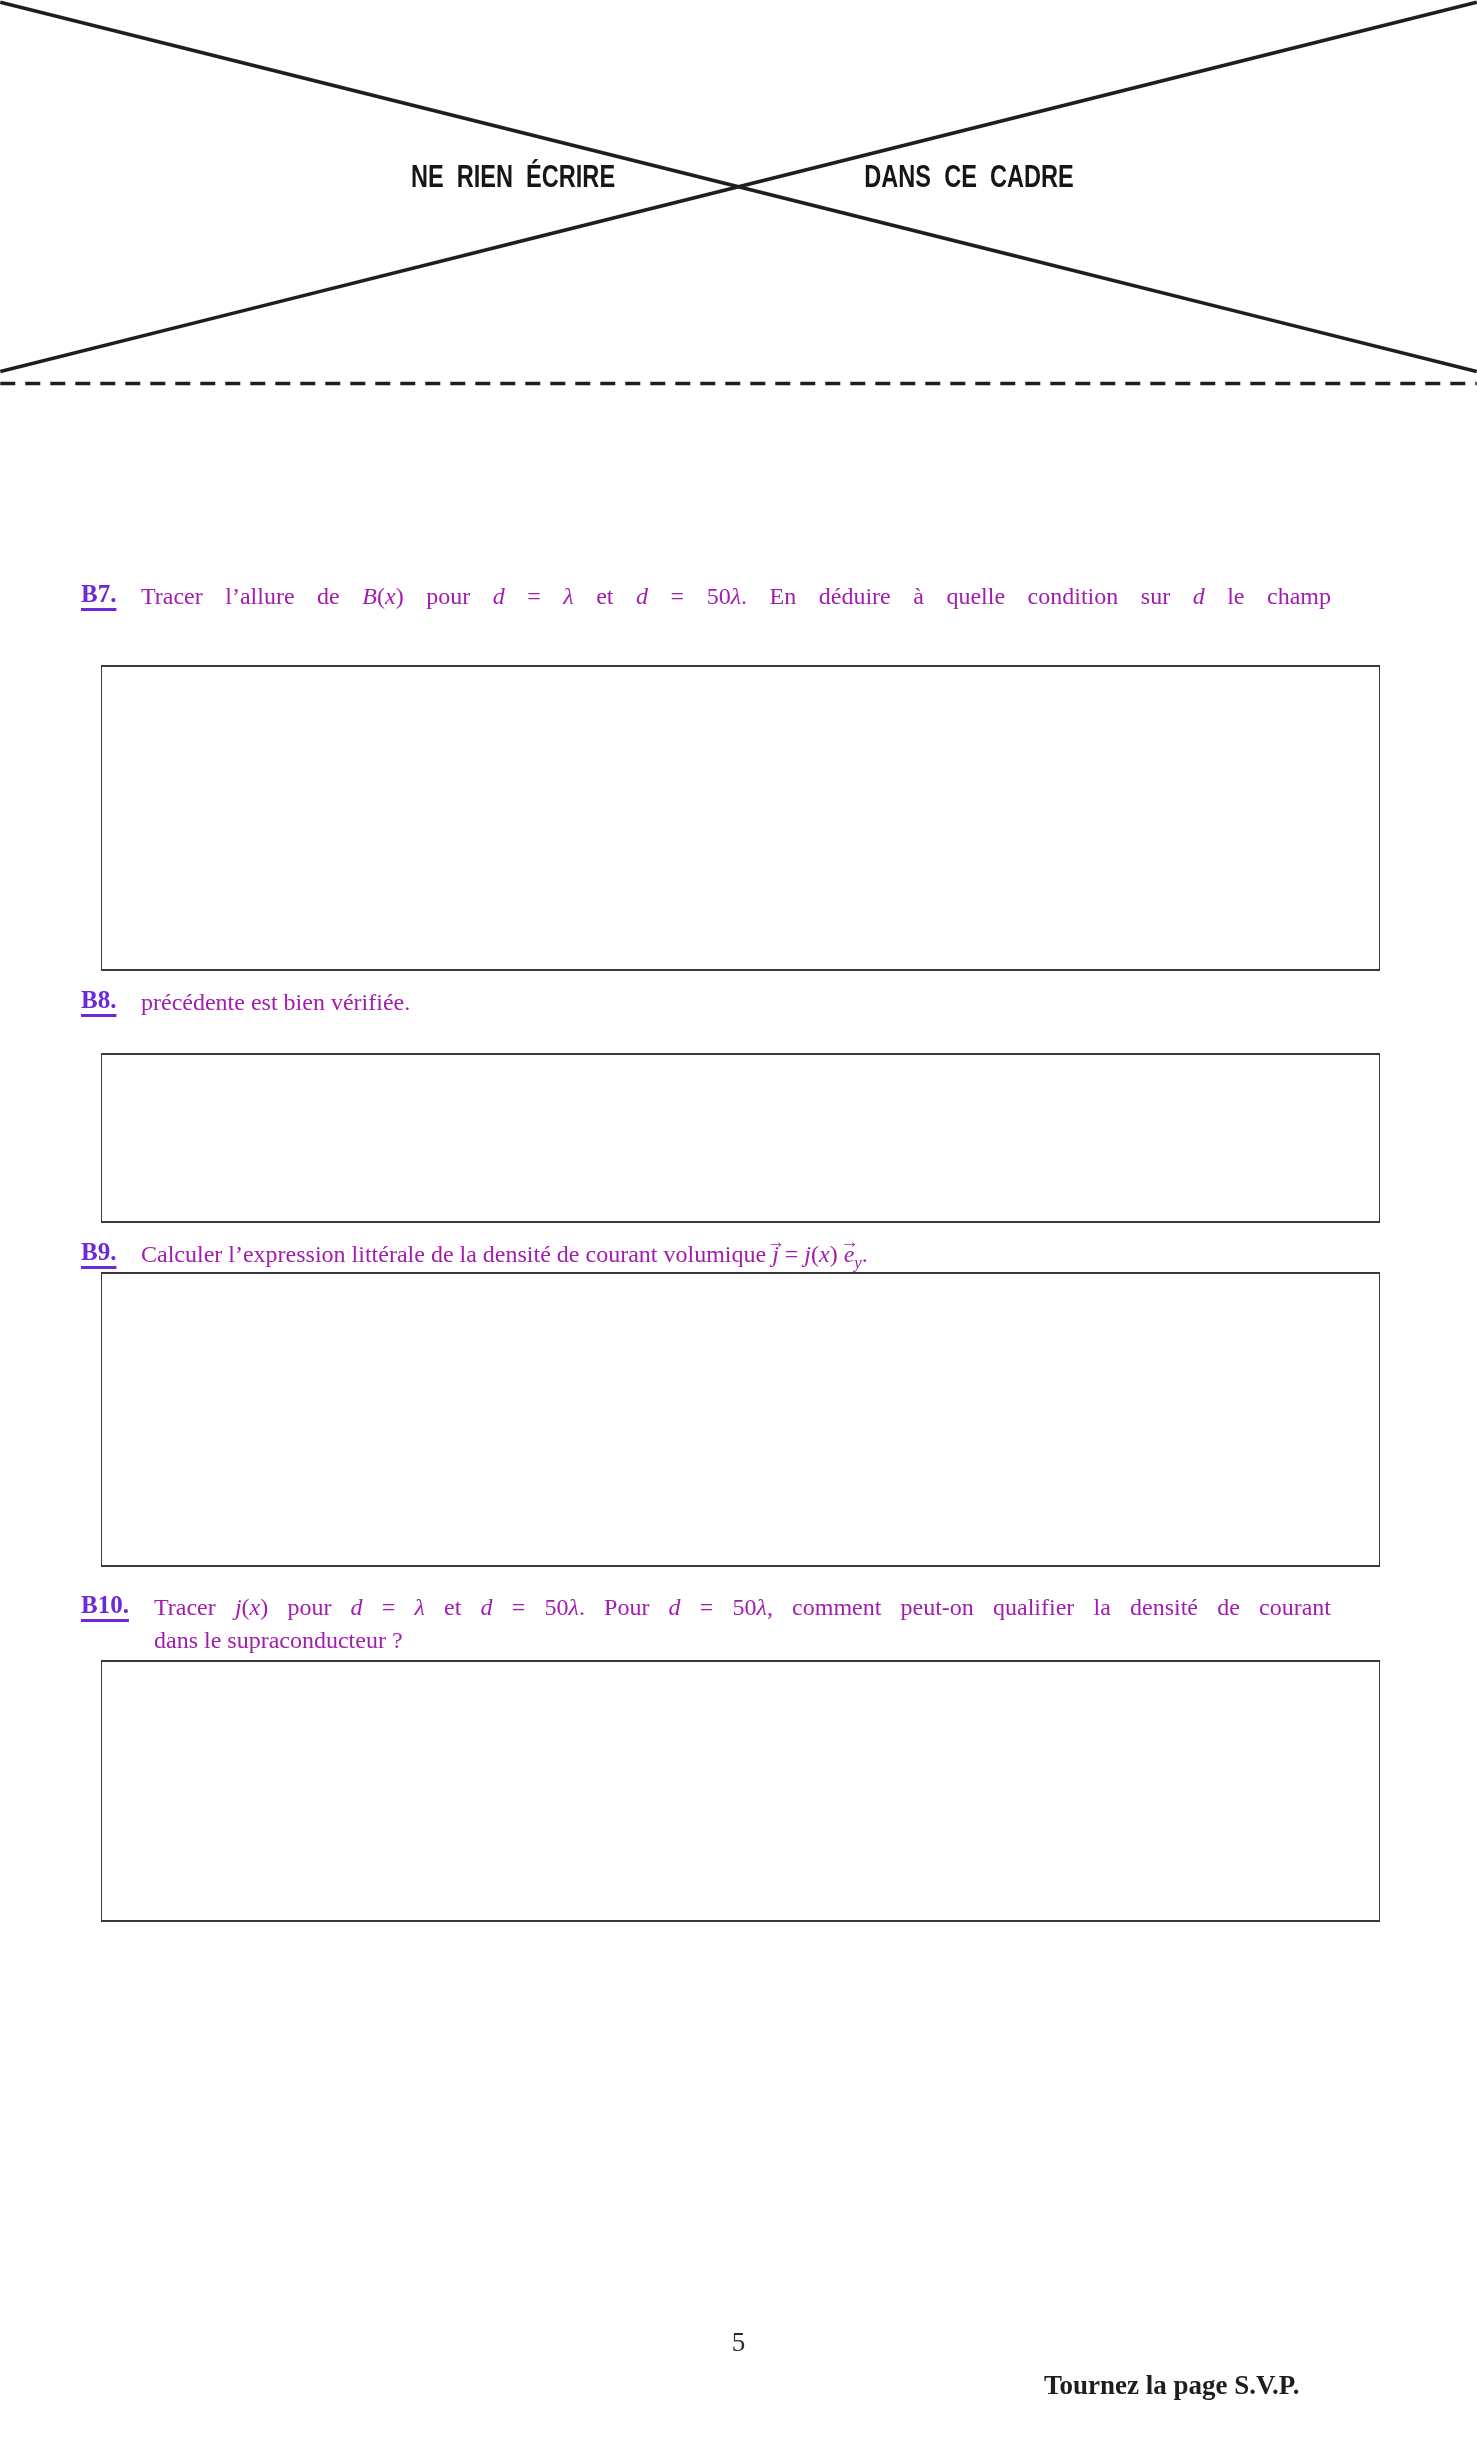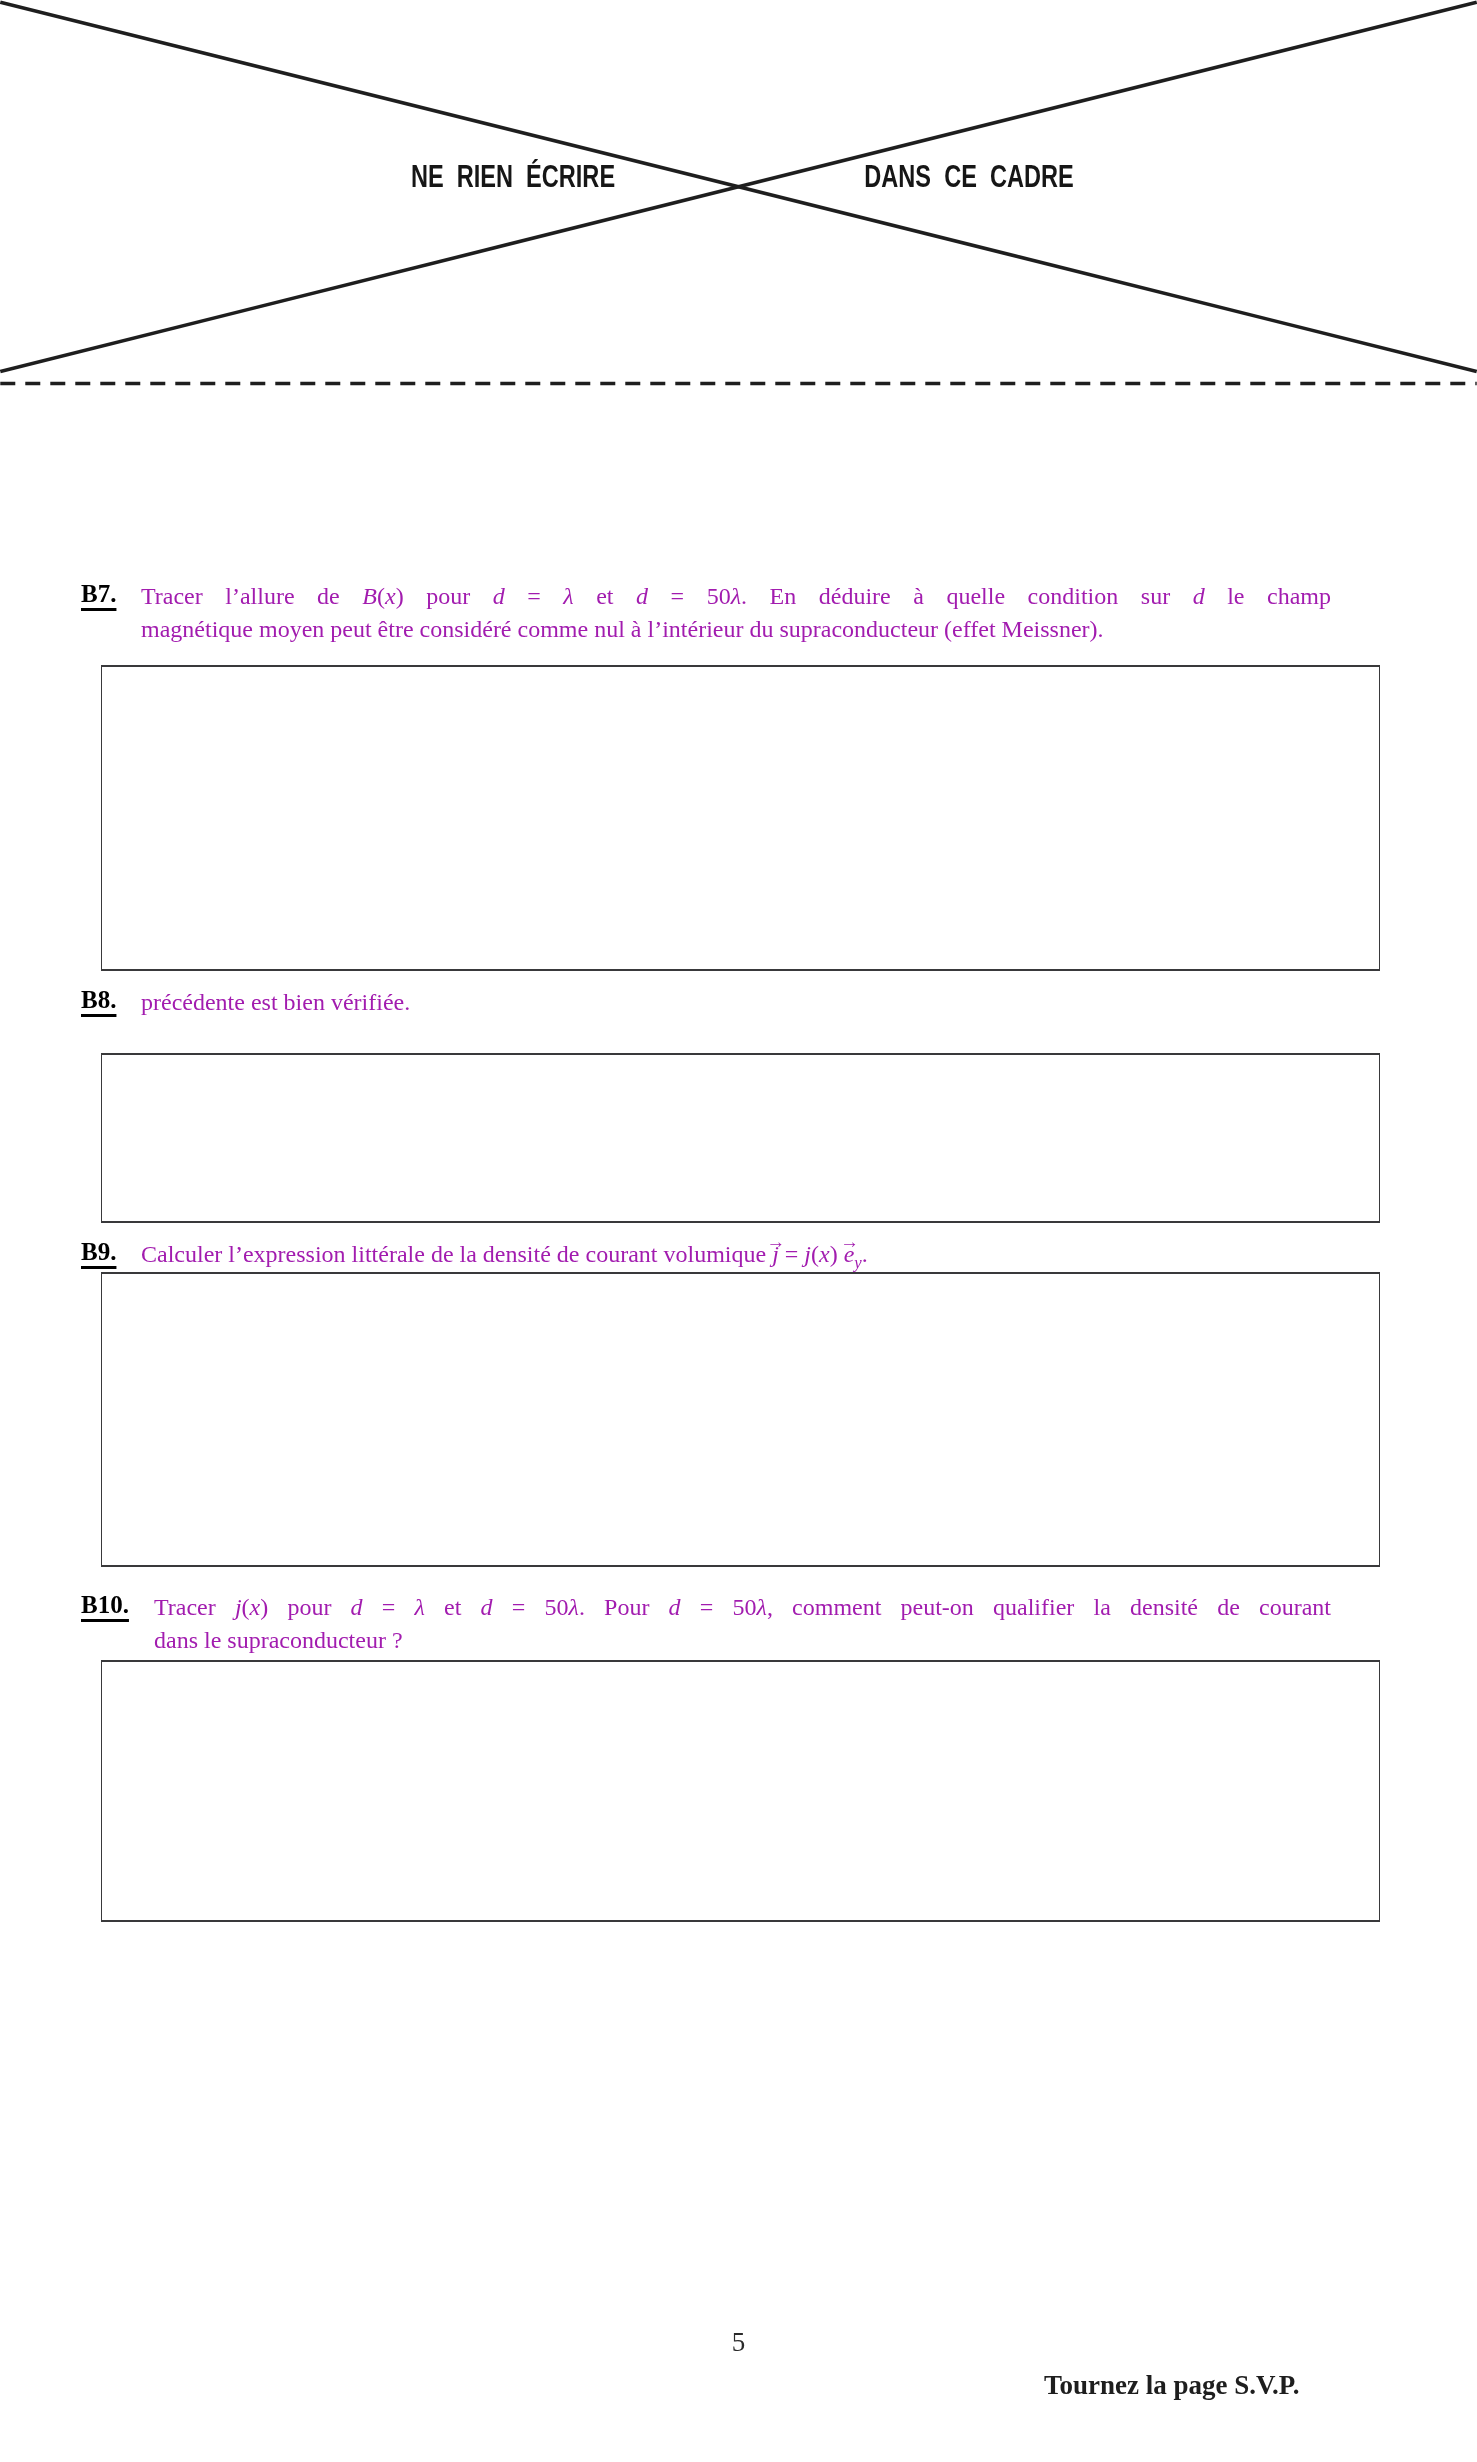--- a/index.html
+++ b/index.html
@@ -16,21 +16,21 @@
     font-size:31px;color:#161616;white-space:nowrap;word-spacing:8.6px;
     transform:translateX(-50%) scaleX(0.76);transform-origin:center;
   }
   #frame-label-left{left:513px;}
   #frame-label-right{left:969px;}
 
   
   .q{position:absolute;left:81px;width:1255px;}
   .qlabel{
     position:absolute;left:0;top:0;
-    font-weight:bold;font-size:25px;color:#000000;
+    font-weight:bold;font-size:25px;color:#6d28d9;
     text-decoration:underline;text-decoration-thickness:2.9px;text-underline-offset:5.7px;
     white-space:nowrap;
   }
   .qtext{margin-left:60px;width:1190px;font-size:24px;line-height:33px;color:#a21caf;}
   #q10 .qtext{margin-left:73px;width:1177px;}
   .jline{text-align:justify;text-align-last:justify;}
   .it{font-style:italic;}
   sub{font-size:0.7em;line-height:0;}
   .vec{position:relative;display:inline-block;}
   .vec::after{
@@ -68,21 +68,20 @@
   <line x1="2067" y1="3" x2="0" y2="520" stroke="#1e1e1e" stroke-width="5"></line>
   <line x1="0" y1="537" x2="2067" y2="537" stroke="#1e1e1e" stroke-width="5" stroke-dasharray="21 14"></line>
 </svg>
 <div class="frame-label" id="frame-label-left">NE RIEN ÉCRIRE</div>
 <div class="frame-label" id="frame-label-right">DANS CE CADRE</div>
 
 <div class="q" id="q7">
   <span class="qlabel">B7.</span>
   <div class="qtext">
     <div class="jline"><span>Tracer l’allure de </span><span class="it">B</span><span>(</span><span class="it">x</span><span>) pour </span><span class="it">d</span><span> = </span><span class="it">λ</span><span> et </span><span class="it">d</span><span> = 50</span><span class="it">λ</span><span>. En déduire à quelle condition sur </span><span class="it">d</span><span> le champ</span></div>
-    <div><span>magnétique moyen peut être considéré comme nul à l’intérieur du supraconducteur (effet Meissner).</span></div>
   </div>
 </div>
 <div class="abox" id="box-b7"></div>
 
 <div class="q" id="q8">
   <span class="qlabel">B8.</span>
   <div class="qtext">
     <div><span>précédente est bien vérifiée.</span></div>
   </div>
 </div>

